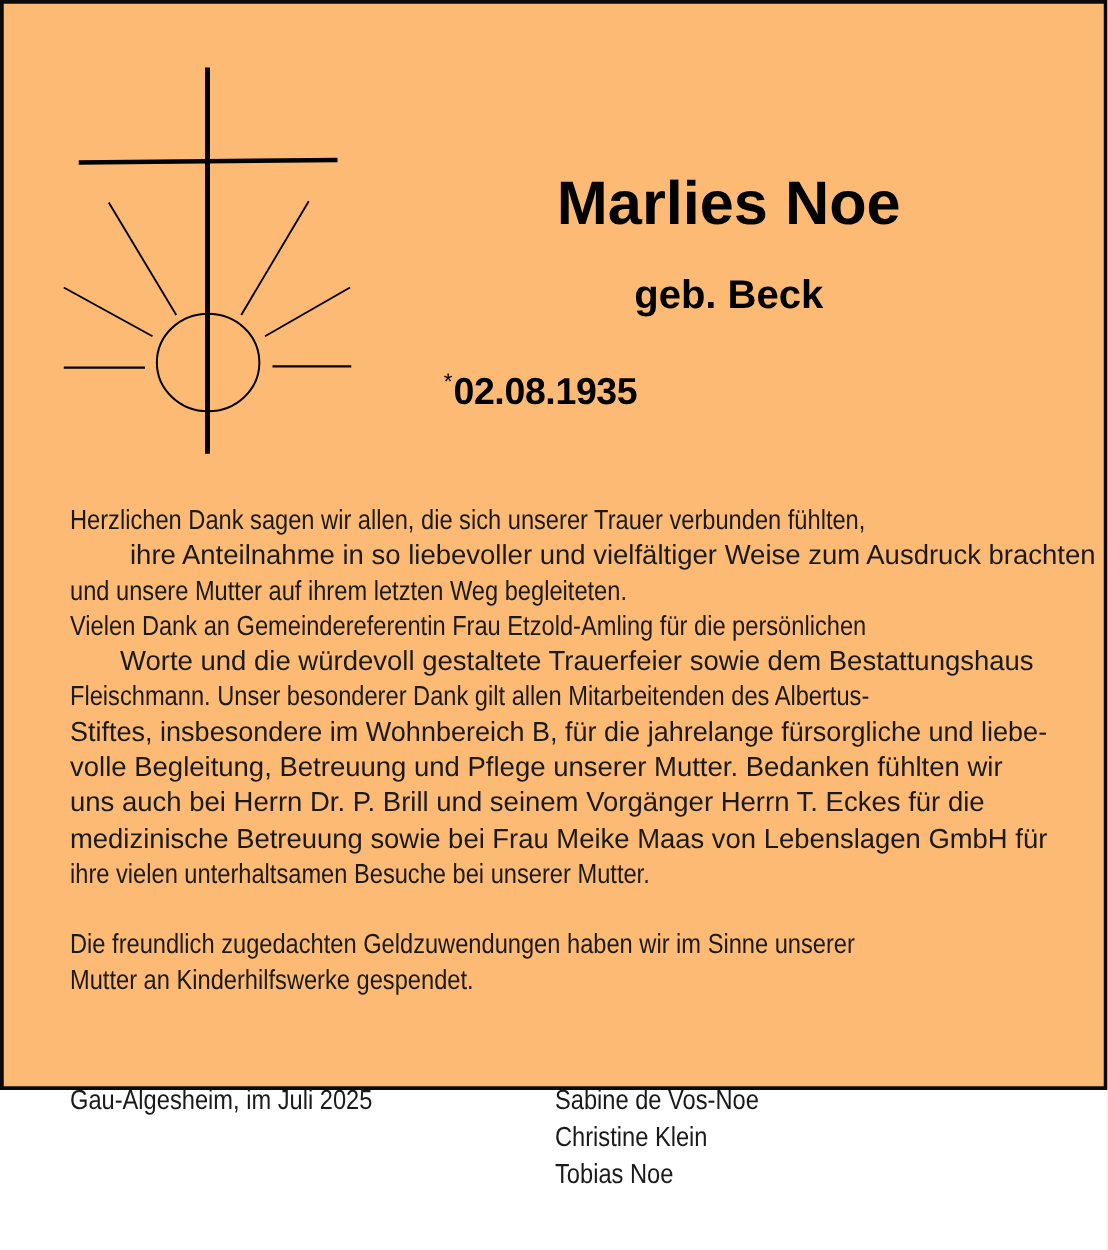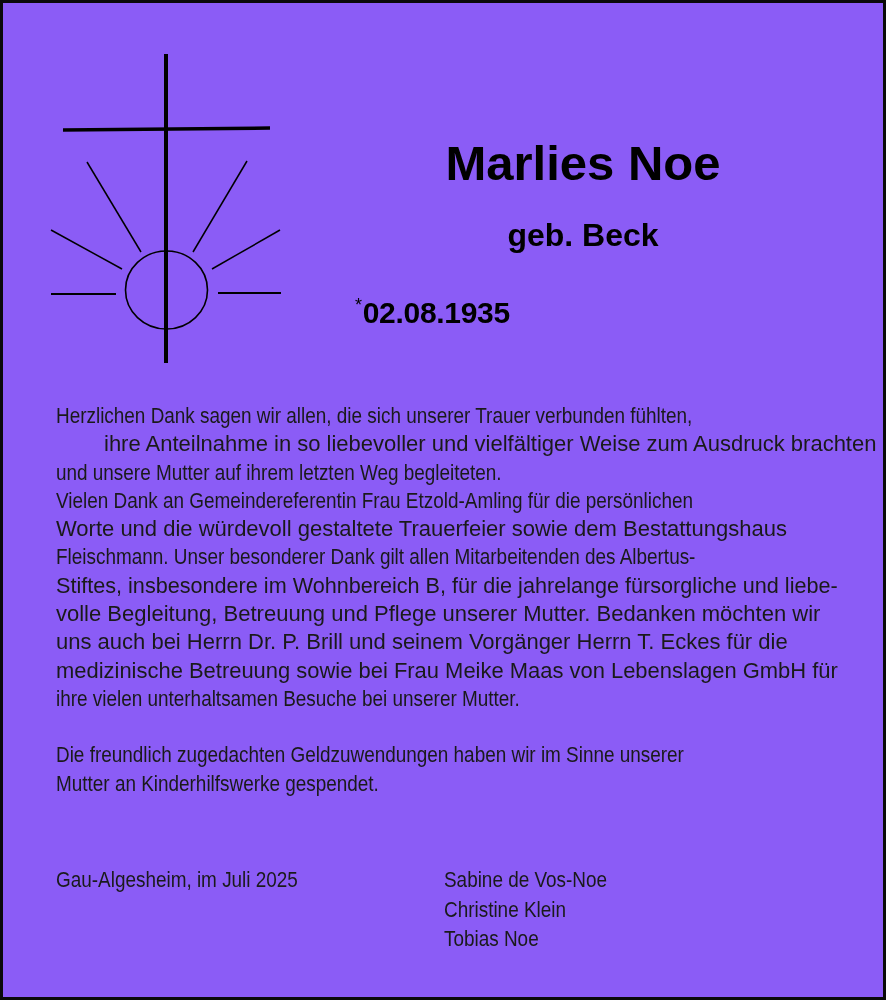--- a/index.html
+++ b/index.html
@@ -1,22 +1,22 @@
 <!DOCTYPE html>
 <html><head>
 <meta charset="utf-8">
 <style>
   html, body { margin: 0; padding: 0; background: #ffffff; }
   body { width: 886px; height: 1000px; overflow: hidden; }
   .card {
     position: relative;
-    width: 886px; height: 1000px;
+    width: 886px; height: 872px;
     box-sizing: border-box;
     border: 3px solid #0a0a0a;
-    background: #8b5cf6;
+    background: #fdba74;
     color: #111111;
   }
   .emblem { position: absolute; left: 0; top: 0; }
   .name {
     position: absolute; left: 360px; width: 440px; top: 130px;
     text-align: center;
     font-family: "Liberation Sans", sans-serif;
     font-weight: bold; font-size: 49px; line-height: 60px;
     color: #000;
   }
@@ -85,24 +85,24 @@
 
   <div class="dates">
     <span class="birth"><span class="star">*</span><span>02.08.1935</span></span>
   </div>
 
   <div class="body-text">
     <span class="line" style="transform: scaleX(0.86);">Herzlichen Dank sagen wir allen, die sich unserer Trauer verbunden fühlten,</span>
     <span class="line" style="transform: scaleX(1); margin-left: 48px;">ihre Anteilnahme in so liebevoller und vielfältiger Weise zum Ausdruck brachten</span>
     <span class="line" style="transform: scaleX(0.86);">und unsere Mutter auf ihrem letzten Weg begleiteten.</span>
     <span class="line" style="transform: scaleX(0.86);">Vielen Dank an Gemeindereferentin Frau Etzold-Amling für die persönlichen</span>
-    <span class="line" style="transform: scaleX(1);">Worte und die würdevoll gestaltete Trauerfeier sowie dem Bestattungshaus</span>
+    <span class="line" style="transform: scaleX(1); margin-left: 40px;">Worte und die würdevoll gestaltete Trauerfeier sowie dem Bestattungshaus</span>
     <span class="line" style="transform: scaleX(0.86);">Fleischmann. Unser besonderer Dank gilt allen Mitarbeitenden des Albertus-</span>
     <span class="line" style="transform: scaleX(0.982412);">Stiftes, insbesondere im Wohnbereich B, für die jahrelange fürsorgliche und liebe-</span>
-    <span class="line" style="transform: scaleX(1);">volle Begleitung, Betreuung und Pflege unserer Mutter. Bedanken möchten wir</span>
+    <span class="line" style="transform: scaleX(1);">volle Begleitung, Betreuung und Pflege unserer Mutter. Bedanken fühlten wir</span>
     <span class="line" style="transform: scaleX(1);">uns auch bei Herrn Dr. P. Brill und seinem Vorgänger Herrn T. Eckes für die</span>
     <span class="line" style="transform: scaleX(0.997449);">medizinische Betreuung sowie bei Frau Meike Maas von Lebenslagen GmbH für</span>
     <span class="line" style="transform: scaleX(0.86);">ihre vielen unterhaltsamen Besuche bei unserer Mutter.</span>
     <div class="gap"></div>
     <span class="line" style="transform: scaleX(0.86);">Die freundlich zugedachten Geldzuwendungen haben wir im Sinne unserer</span>
     <span class="line" style="transform: scaleX(0.86);">Mutter an Kinderhilfswerke gespendet.</span>
   </div>
 
   <div class="footer-left">Gau-Algesheim, im Juli 2025</div>
 

